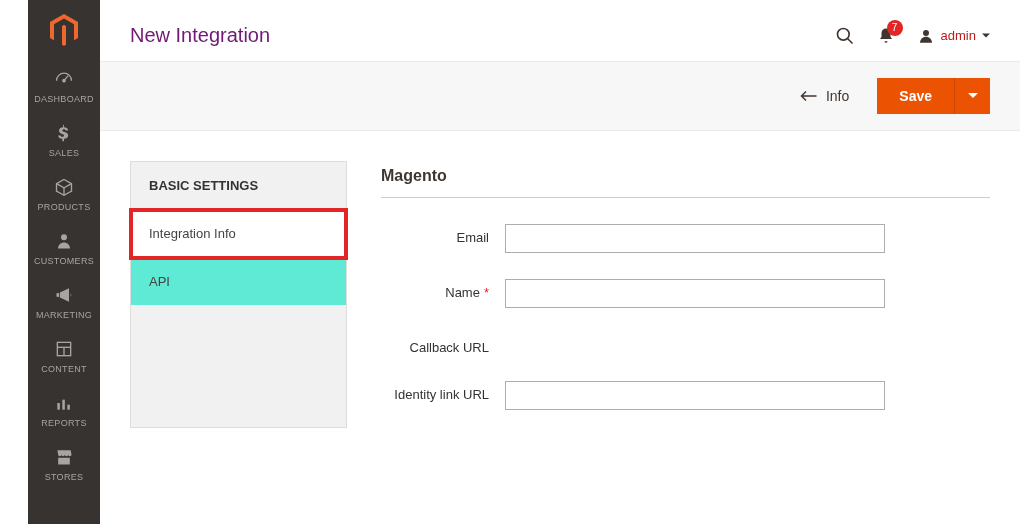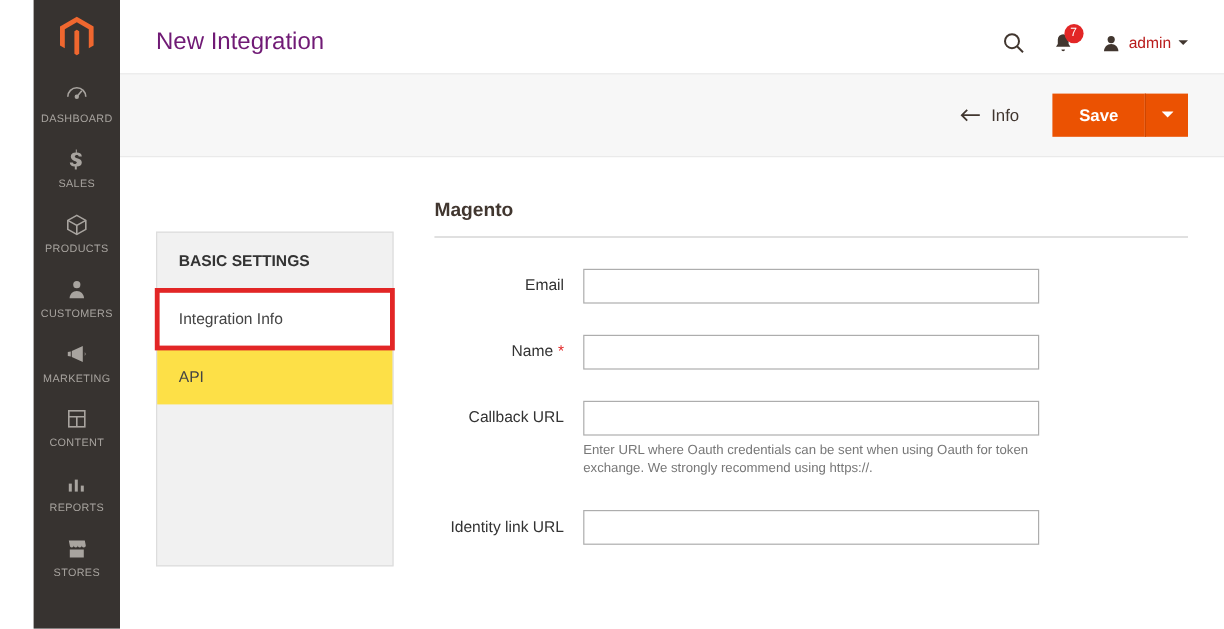--- a/index.html
+++ b/index.html
@@ -146,37 +146,36 @@
       display: flex;
       align-items: center;
       justify-content: center;
     }
     .content {
       display: flex;
       gap: 34px;
       padding: 30px 30px 20px 30px;
     }
     .tabs-panel {
-      width: 198px;
+      width: 217px;
       background: #f1f1f1;
       border: 1px solid #ddd;
-      margin-top: 32px;
     }
     .tabs-title {
       padding: 16px 18px;
       font-weight: 700;
       font-size: 13px;
       color: #333;
       border-bottom: 1px solid #ddd;
     }
     .tab-item {
       padding: 16px 18px;
       font-size: 13px;
       color: #444;
-      background: #fde047;
+      background: #5eead4;
       border-bottom: 1px solid #ddd;
       cursor: pointer;
     }
     .tab-item:last-child { border-bottom: none; }
     .tab-item.active {
       background: #fff;
       outline: 4px solid #e22626;
       outline-offset: -2px;
       position: relative;
       z-index: 1;
@@ -388,24 +387,20 @@
           <div class="field-label">
             <span>Name</span><span class="req-mark">*</span>
           </div>
           <div class="field-control">
             <input type="text" value="" style="">
           </div>
         </div>
 
         <div class="field-row">
           <div class="field-label">Callback URL</div>
-          <div class="field-control">
-            <input type="text" value="" style="">
-            <div class="help-text">Enter URL where Oauth credentials can be sent when using Oauth for token exchange. We strongly recommend using https://.</div>
-          </div>
         </div>
 
         <div class="field-row">
           <div class="field-label">Identity link URL</div>
           <div class="field-control">
             <input type="text" value="" style="">
           </div>
         </div>
 
       </div>

